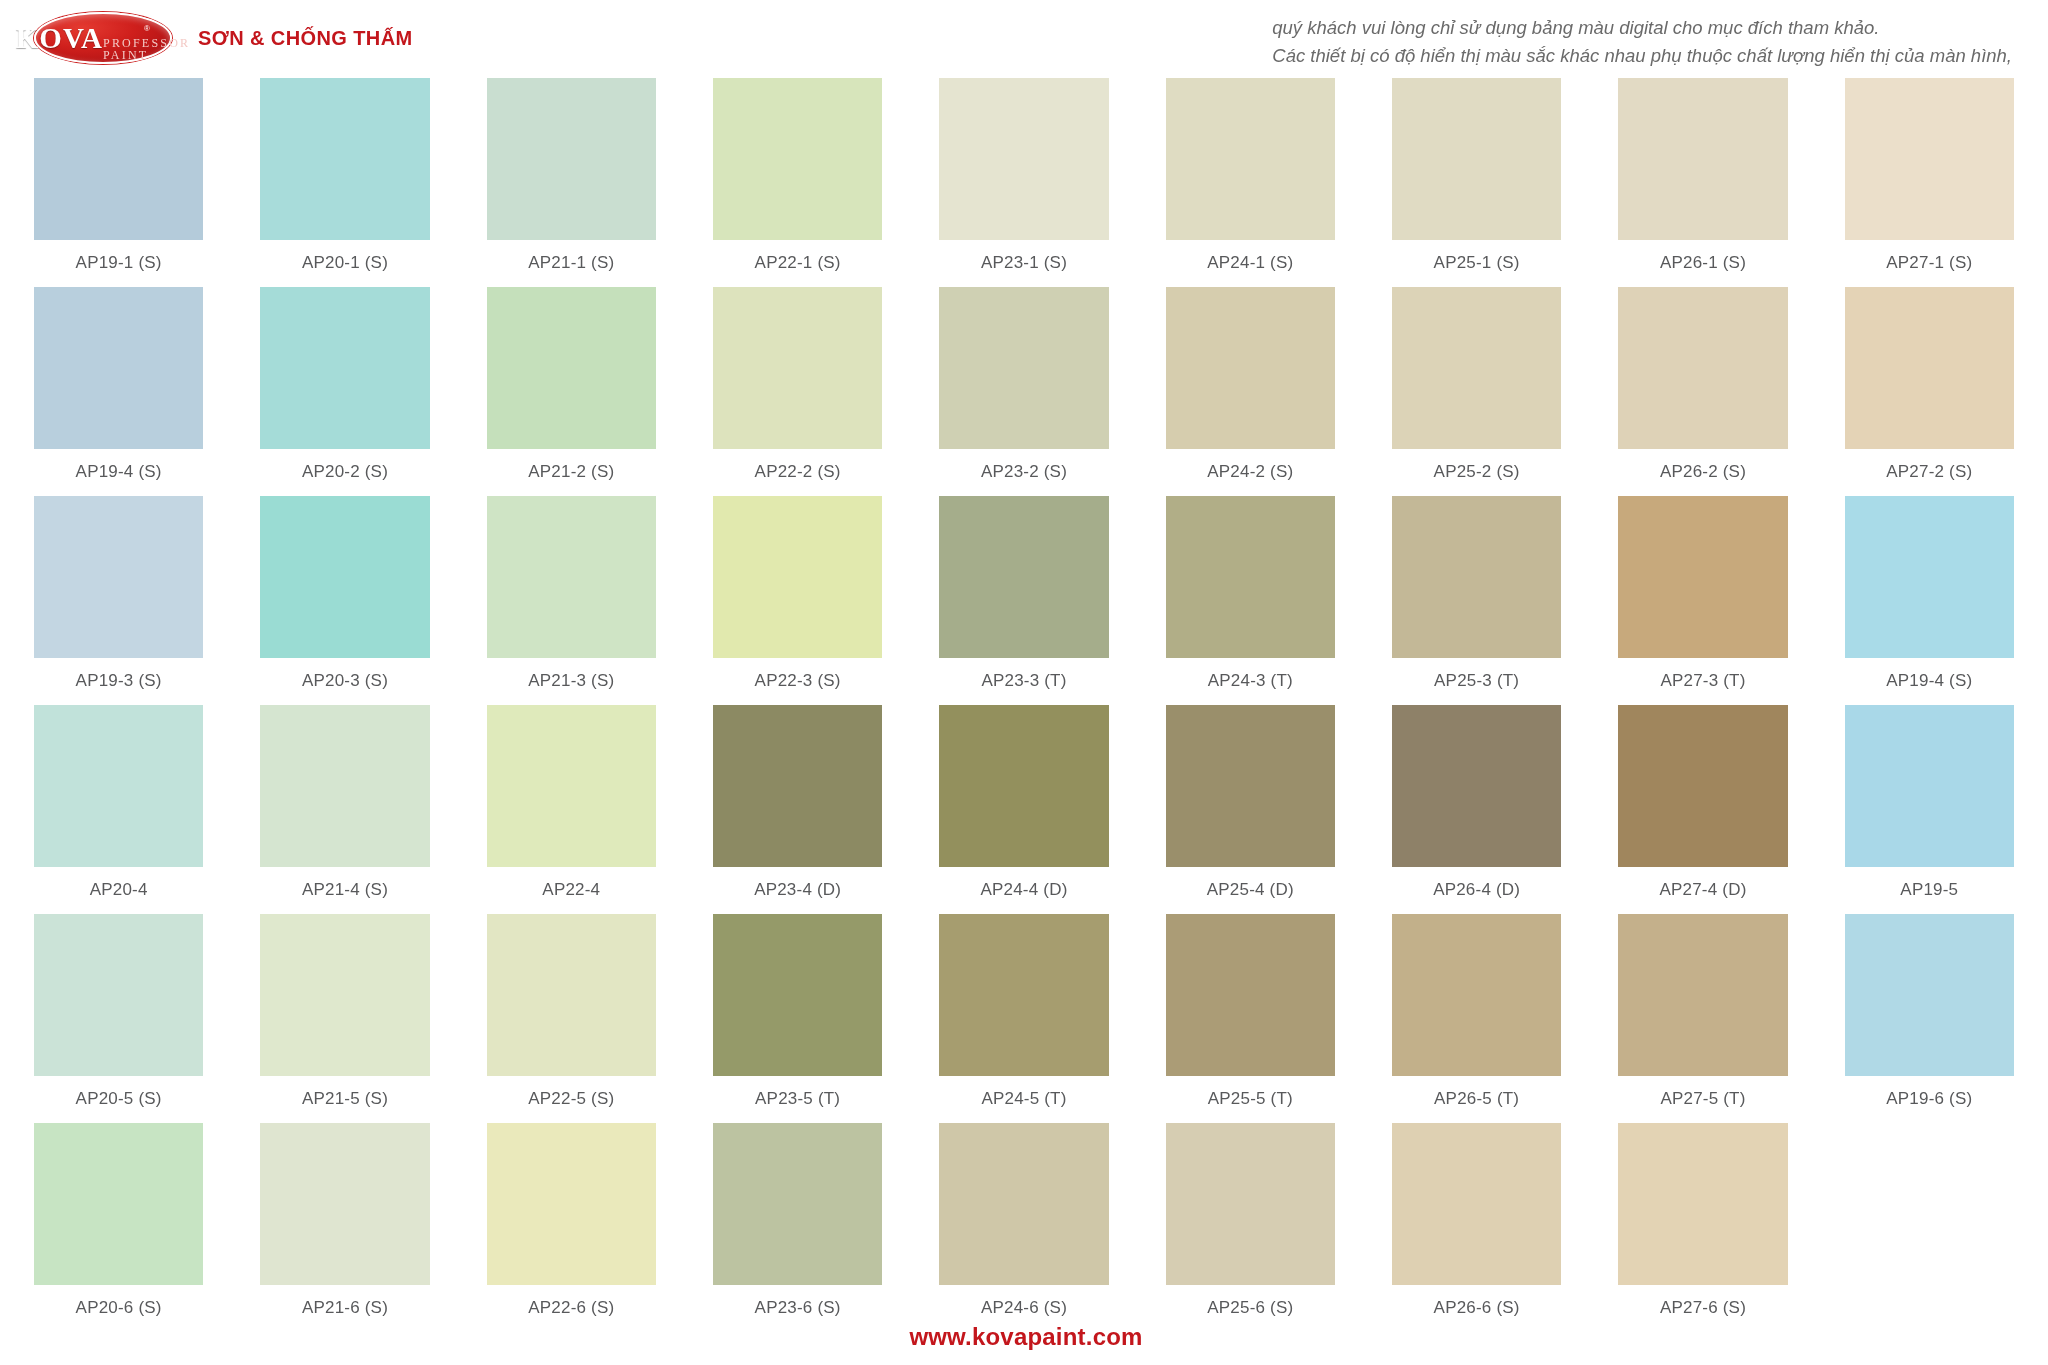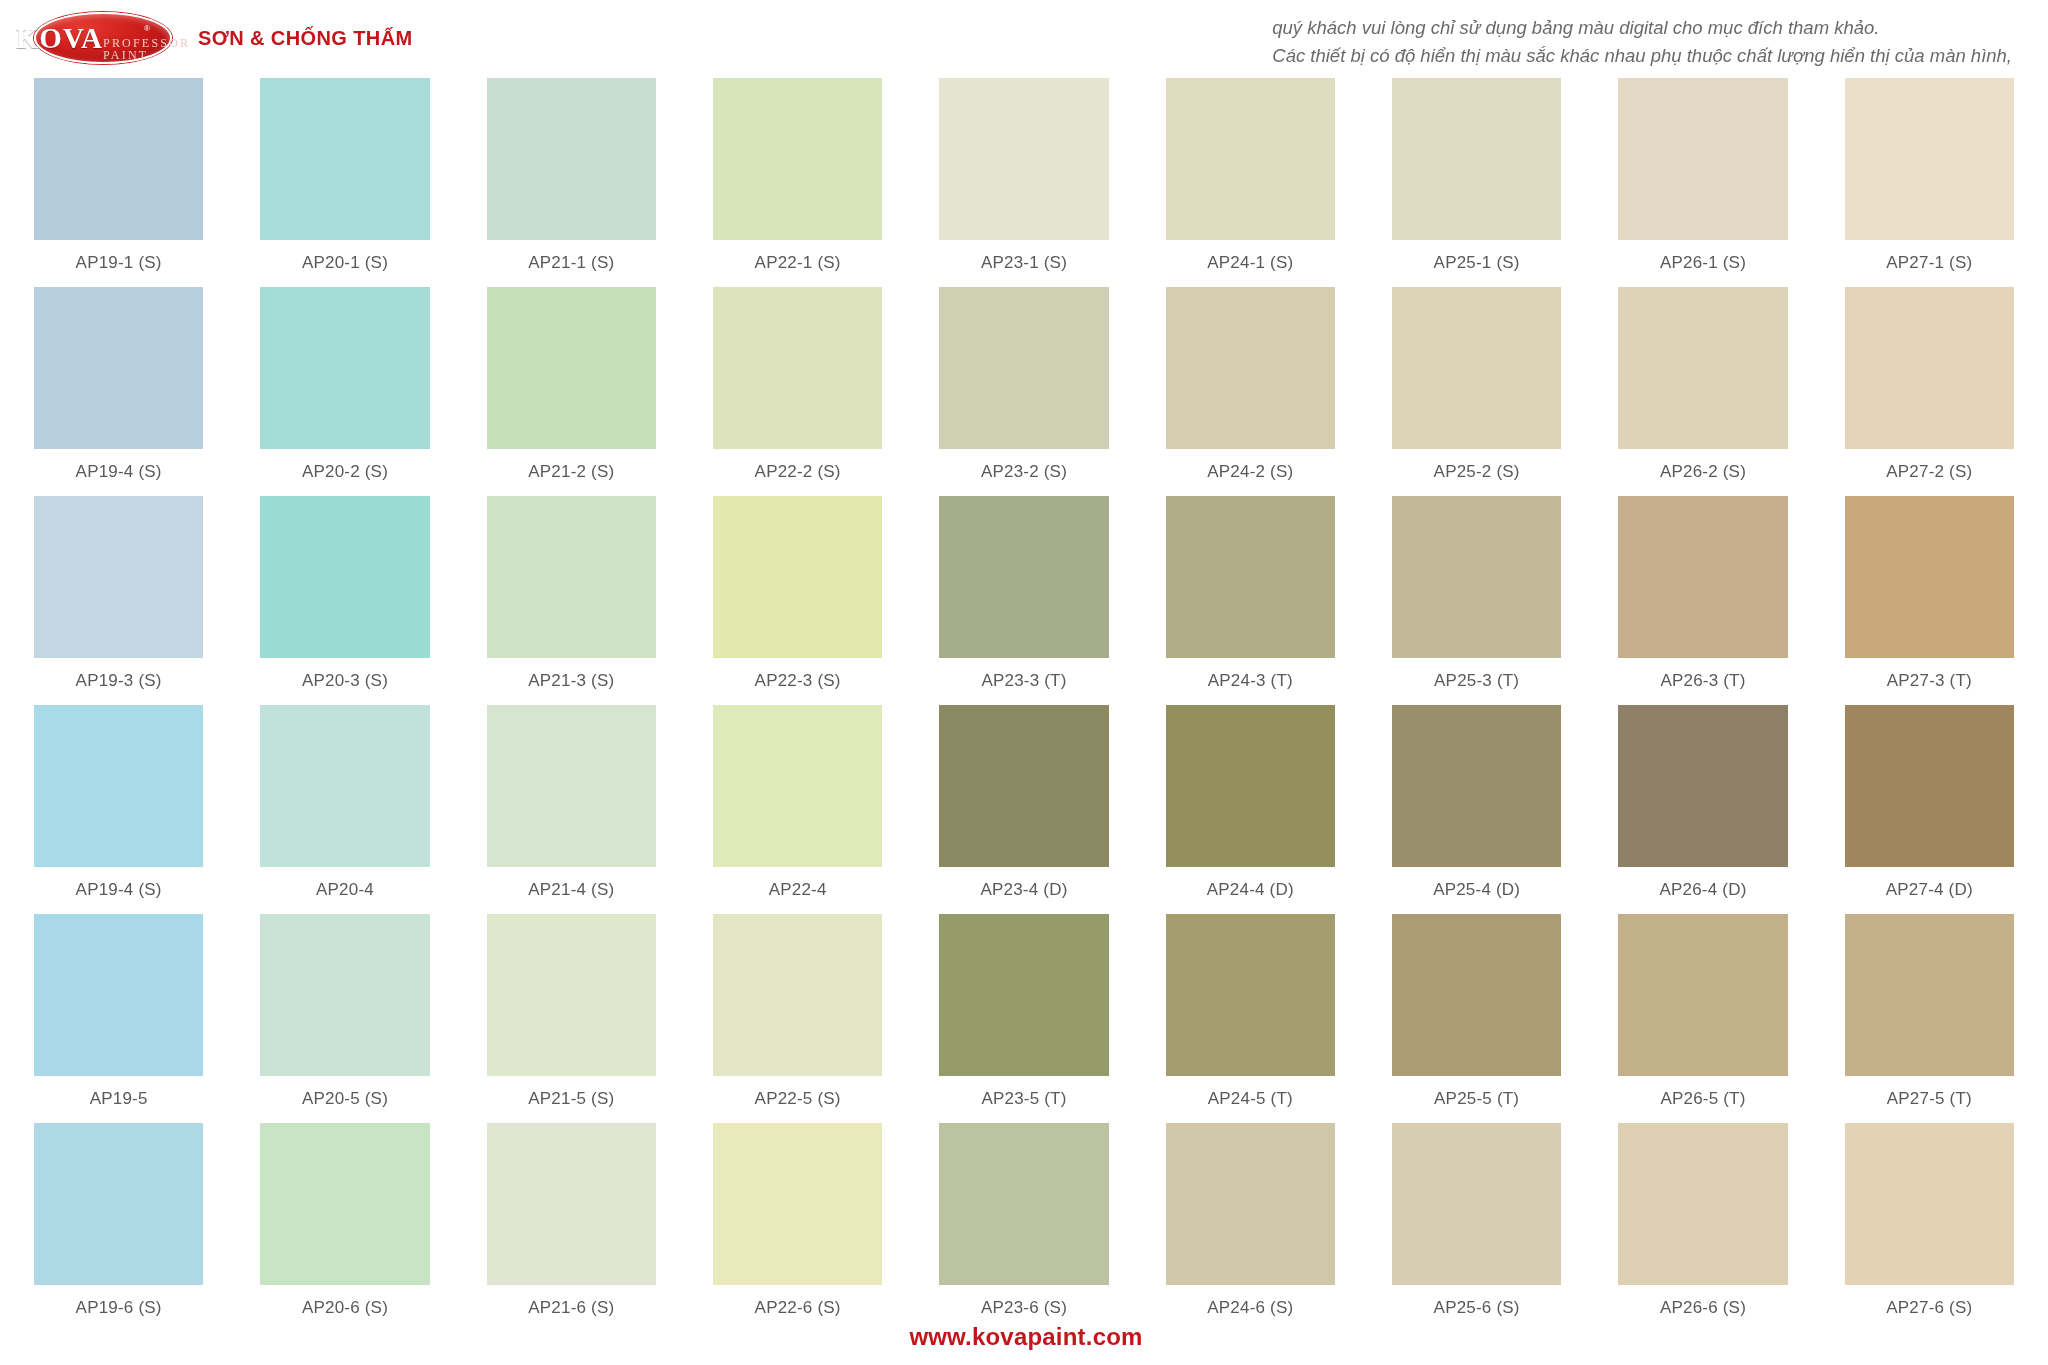--- a/index.html
+++ b/index.html
@@ -244,24 +244,20 @@
     </div>
     <div class="cell">
       <div class="swatch" style="background: rgb(177, 174, 135);"></div>
       <div class="swatch-label">AP24-3 (T)</div>
     </div>
     <div class="cell">
       <div class="swatch" style="background: rgb(195, 184, 151);"></div>
       <div class="swatch-label">AP25-3 (T)</div>
     </div>
     <div class="cell">
-      <div class="swatch" style="background: rgb(196, 174, 140);"></div>
-      <div class="swatch-label">AP26-3 (T)</div>
-    </div>
-    <div class="cell">
       <div class="swatch" style="background: rgb(199, 169, 124);"></div>
       <div class="swatch-label">AP27-3 (T)</div>
     </div>
     <div class="cell">
       <div class="swatch" style="background: rgb(169, 219, 232);"></div>
       <div class="swatch-label">AP19-4 (S)</div>
     </div>
     <div class="cell">
       <div class="swatch" style="background: rgb(193, 226, 218);"></div>
       <div class="swatch-label">AP20-4</div>

